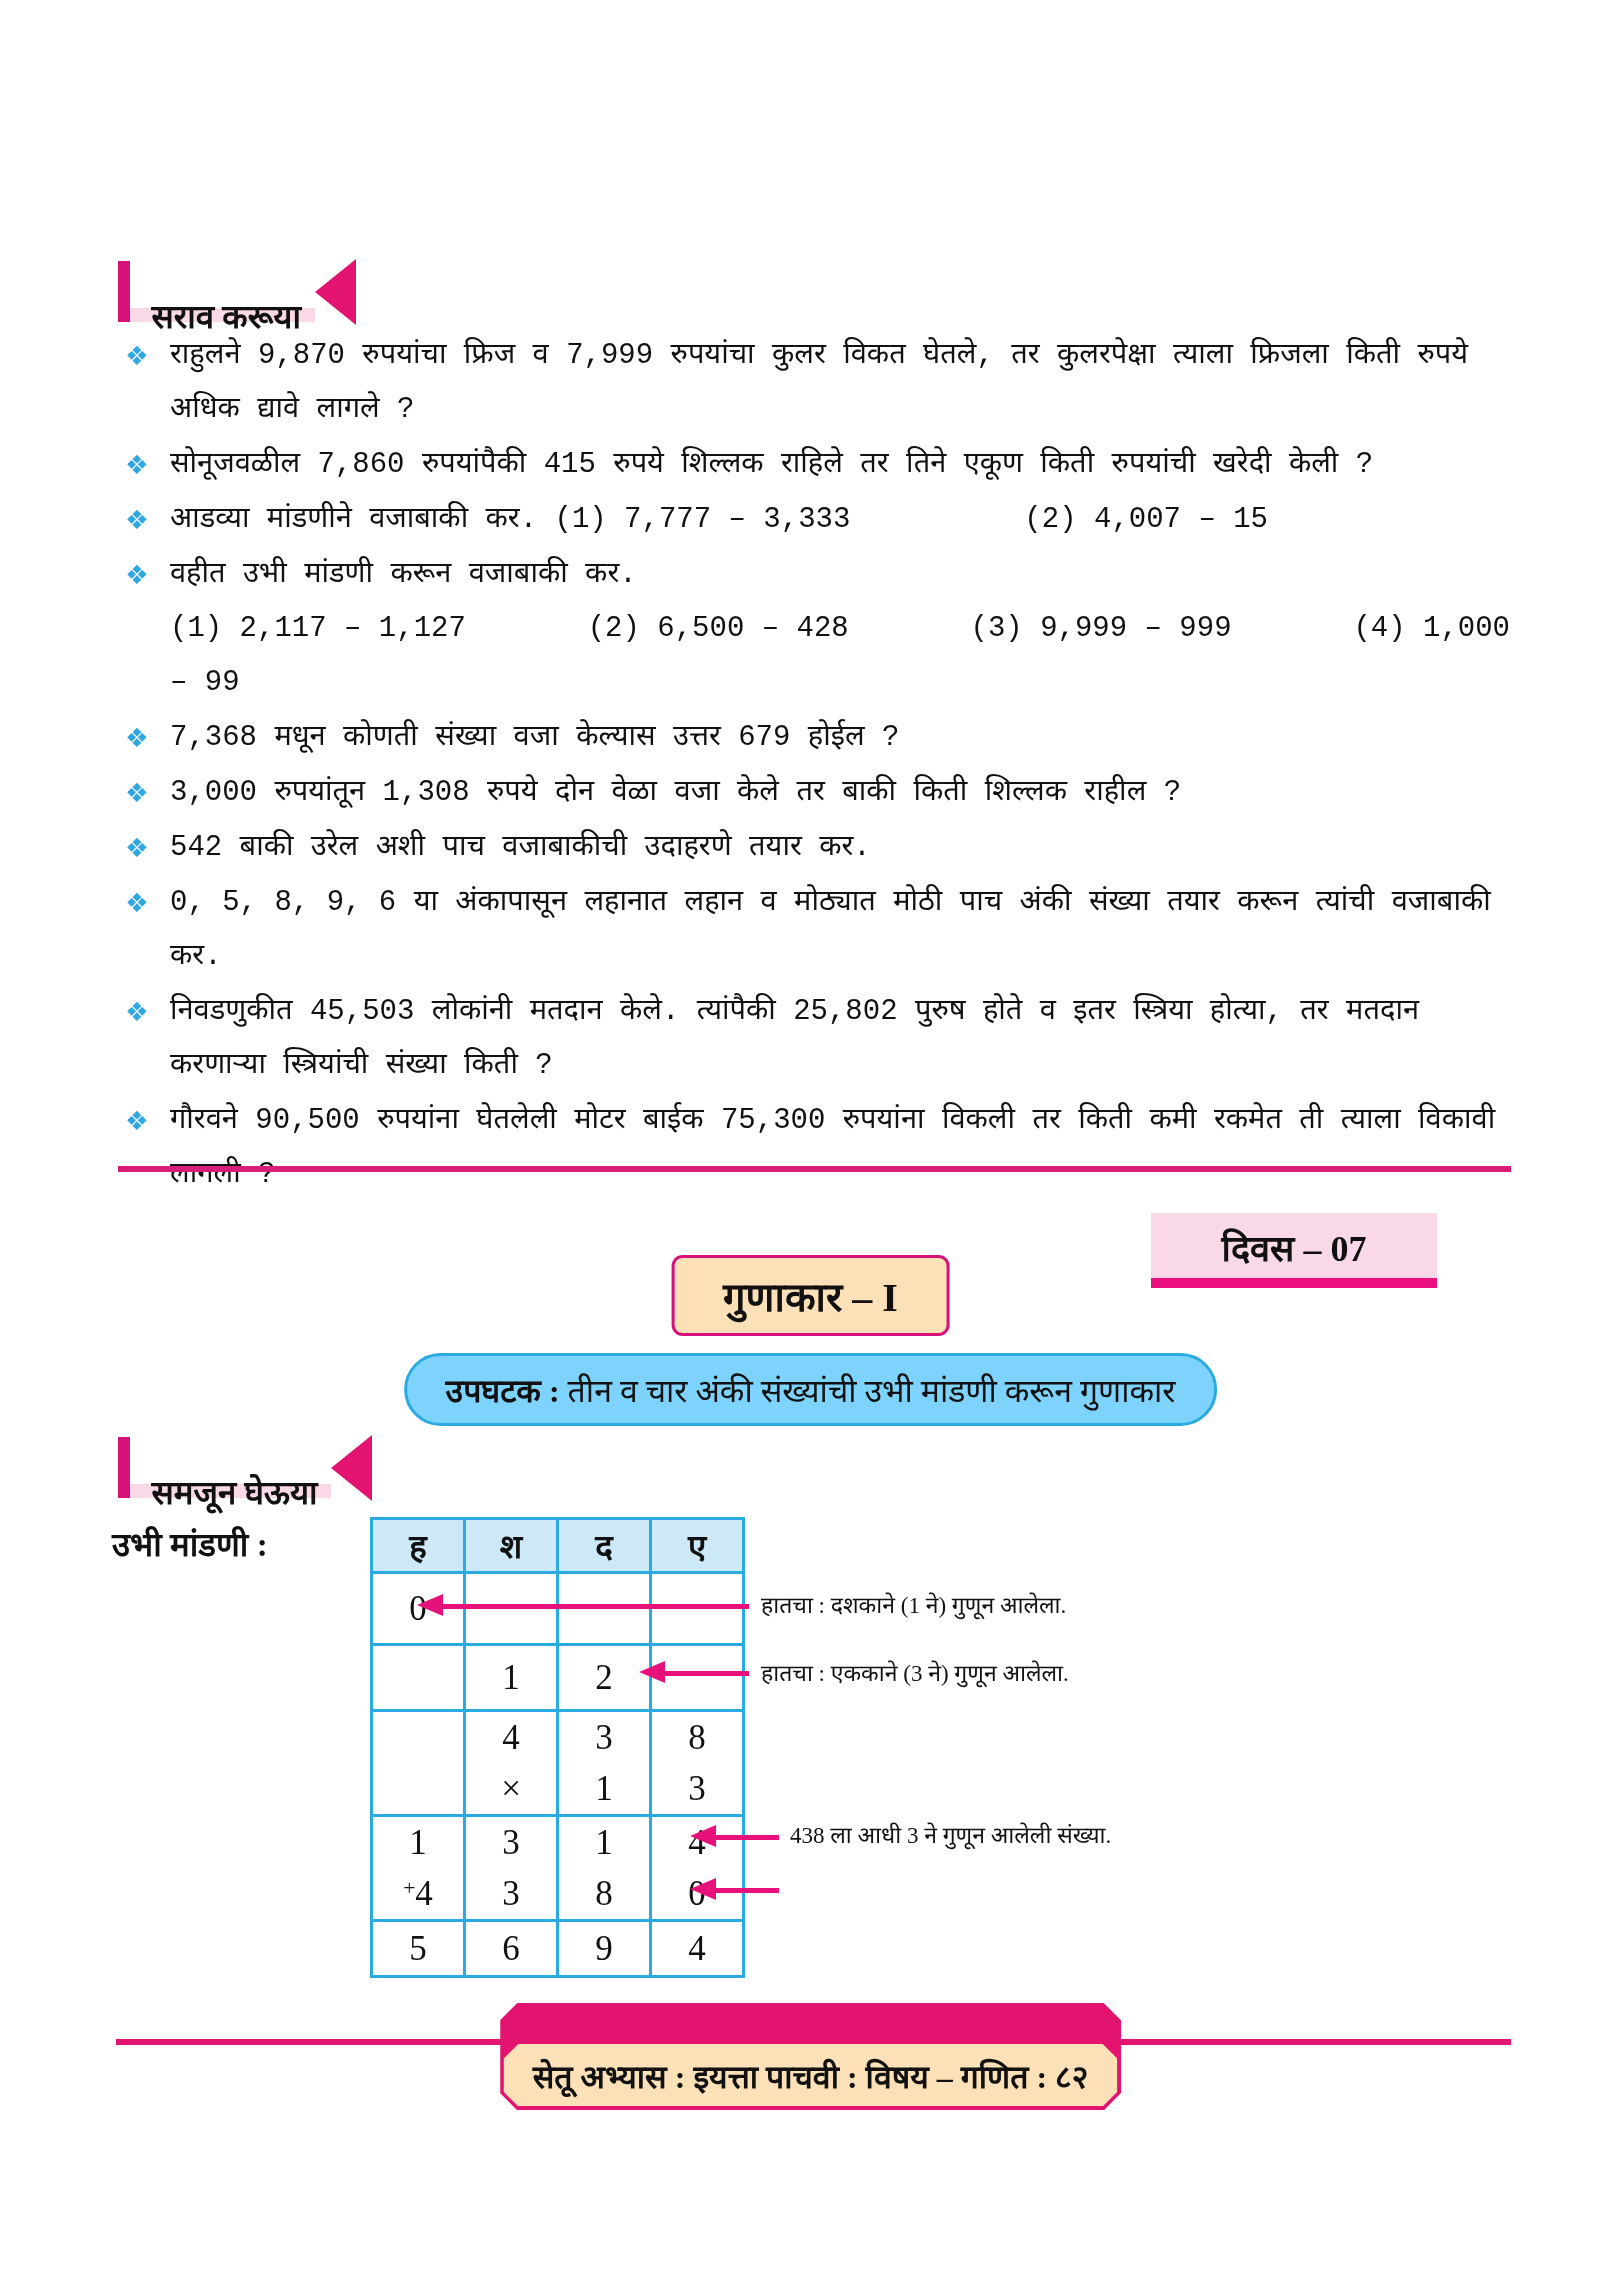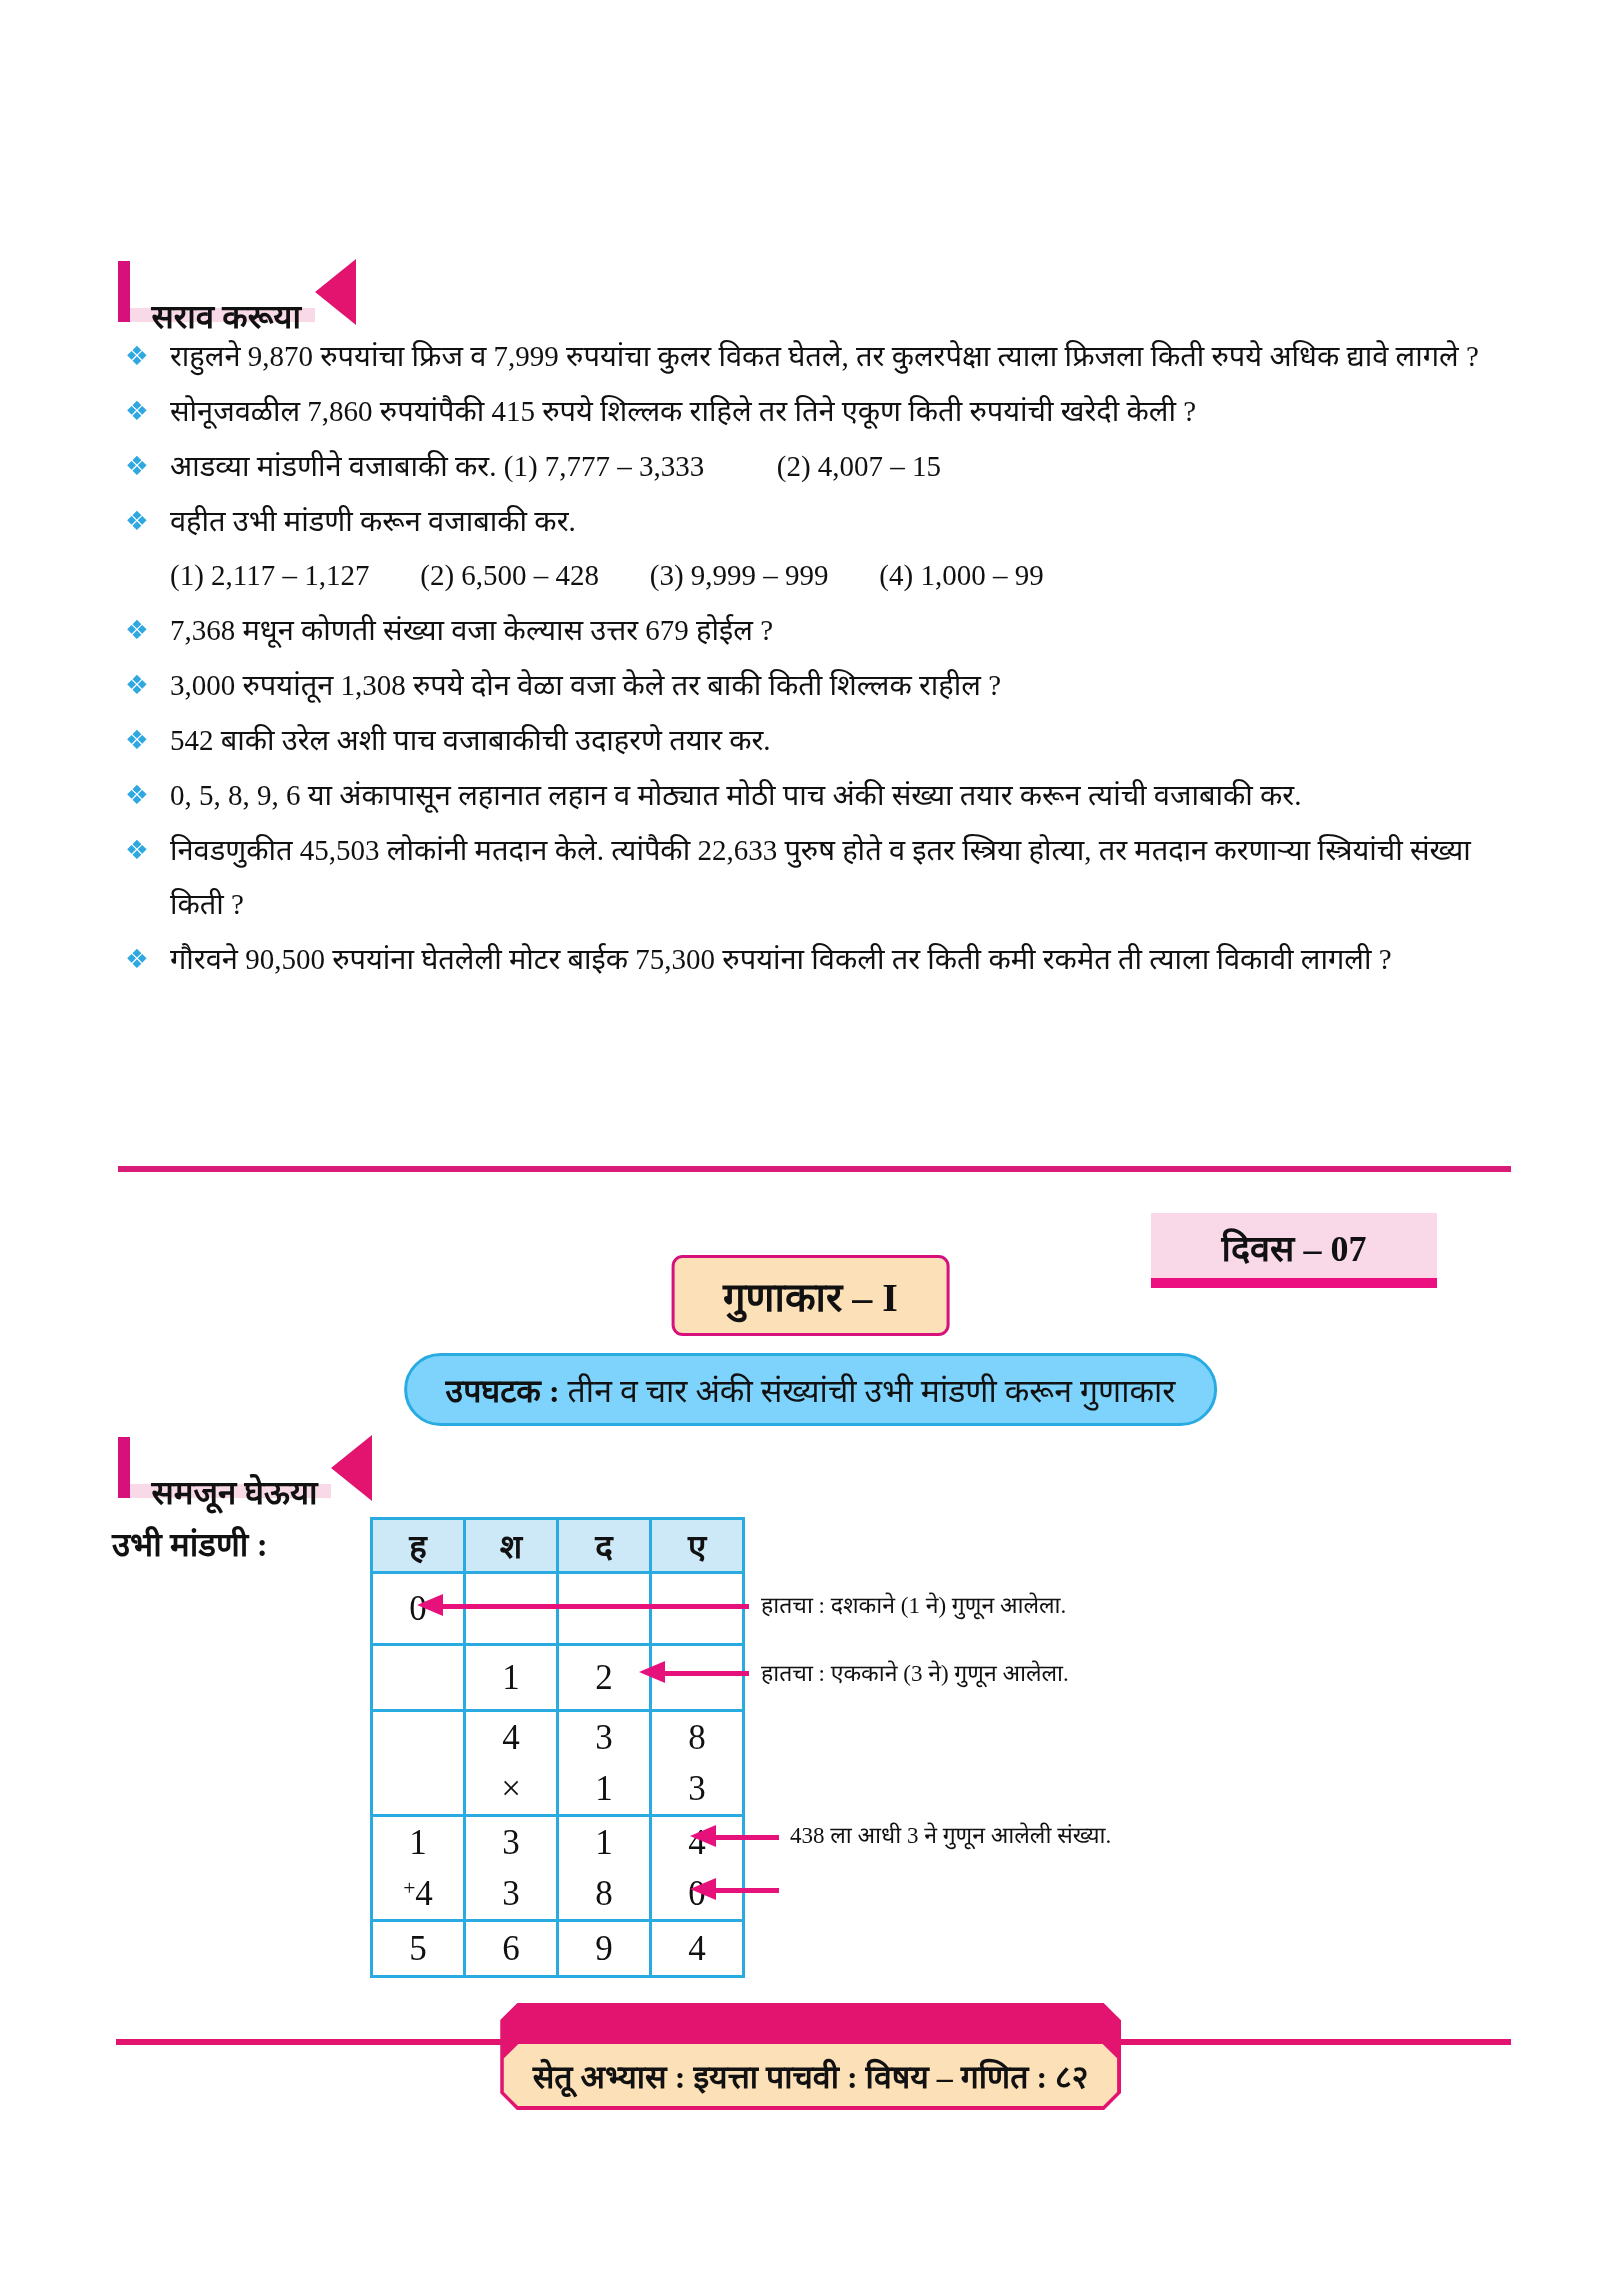--- a/index.html
+++ b/index.html
@@ -17,21 +17,21 @@
   }
   .banner .tri{
     width:0; height:0; align-self:center;
     border-top:33px solid transparent; border-bottom:33px solid transparent;
     border-right:41px solid #E3146F;
   }
   
   .plist{position:absolute; left:125px; top:329px; right:104px;}
   .p-item{display:flex; margin-bottom:1px; font-size:29px; line-height:54px;}
   .p-bullet{flex:0 0 45px; color:#2FA8E1; font-size:26.5px; line-height:54px; text-align:left;}
-  .p-body{flex:1;}
+  .p-body{flex:1;font-family:Liberation Mono, monospace;}
   .p-text,.p-sub{white-space:pre-wrap;}
   
   .rule1{position:absolute; left:118px; right:110px; top:1166px; height:5.9px; background:#D91C77;}
   
   .day-badge{
     position:absolute; left:1151px; top:1213px; width:286px;
     background:#F9D9E8; border-bottom:10.8px solid #EC0F80;
     text-align:center; font-weight:bold; font-size:36px; padding:9.8px 0 5.9px 0;
   }
   
@@ -152,21 +152,21 @@
       </div>
       <div class="p-item">
         <span class="p-bullet">❖</span>
         <div class="p-body">
           <div class="p-text">0, 5, 8, 9, 6 या अंकापासून लहानात लहान व मोठ्यात मोठी पाच अंकी संख्या तयार करून त्यांची वजाबाकी कर.</div>
         </div>
       </div>
       <div class="p-item">
         <span class="p-bullet">❖</span>
         <div class="p-body">
-          <div class="p-text">निवडणुकीत 45,503 लोकांनी मतदान केले. त्यांपैकी 22,633 पुरुष होते व इतर स्त्रिया होत्या, तर मतदान करणाऱ्या स्त्रियांची संख्या किती ?</div>
+          <div class="p-text">निवडणुकीत 45,503 लोकांनी मतदान केले. त्यांपैकी 25,802 पुरुष होते व इतर स्त्रिया होत्या, तर मतदान करणाऱ्या स्त्रियांची संख्या किती ?</div>
         </div>
       </div>
       <div class="p-item">
         <span class="p-bullet">❖</span>
         <div class="p-body">
           <div class="p-text">गौरवने 90,500 रुपयांना घेतलेली मोटर बाईक 75,300 रुपयांना विकली तर किती कमी रकमेत ती त्याला विकावी लागली ?</div>
         </div>
       </div>
     </div>
 

